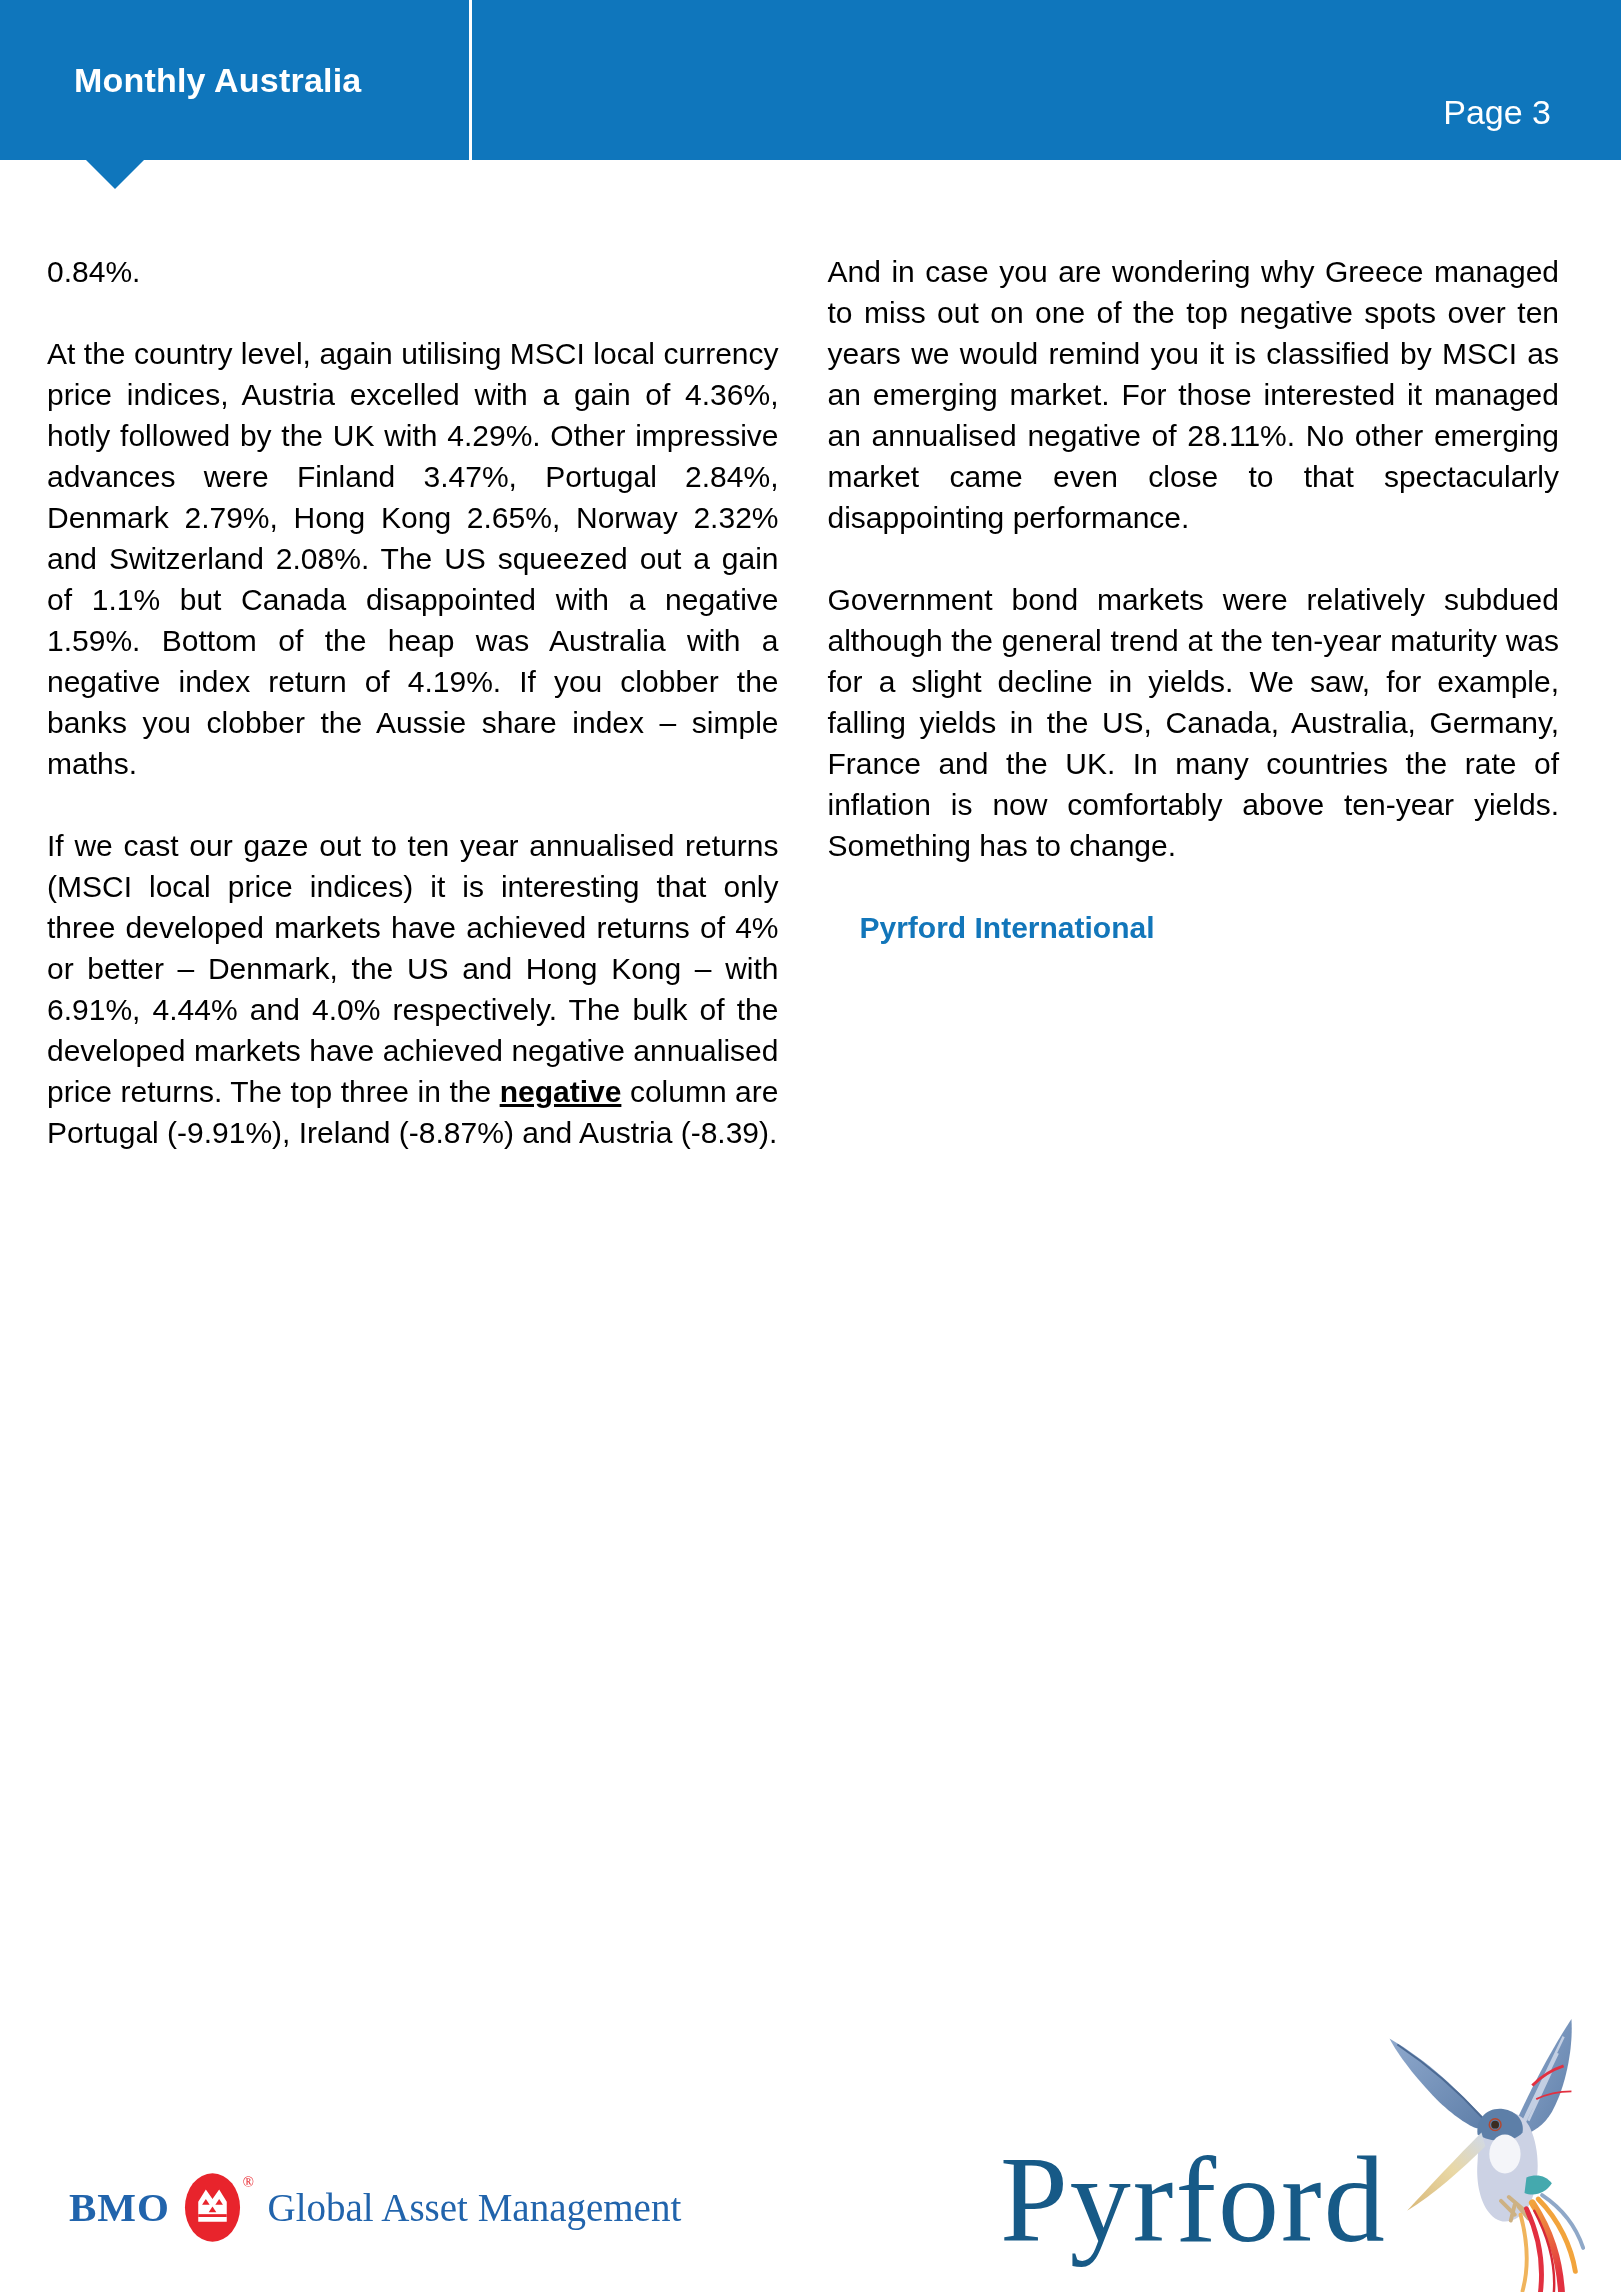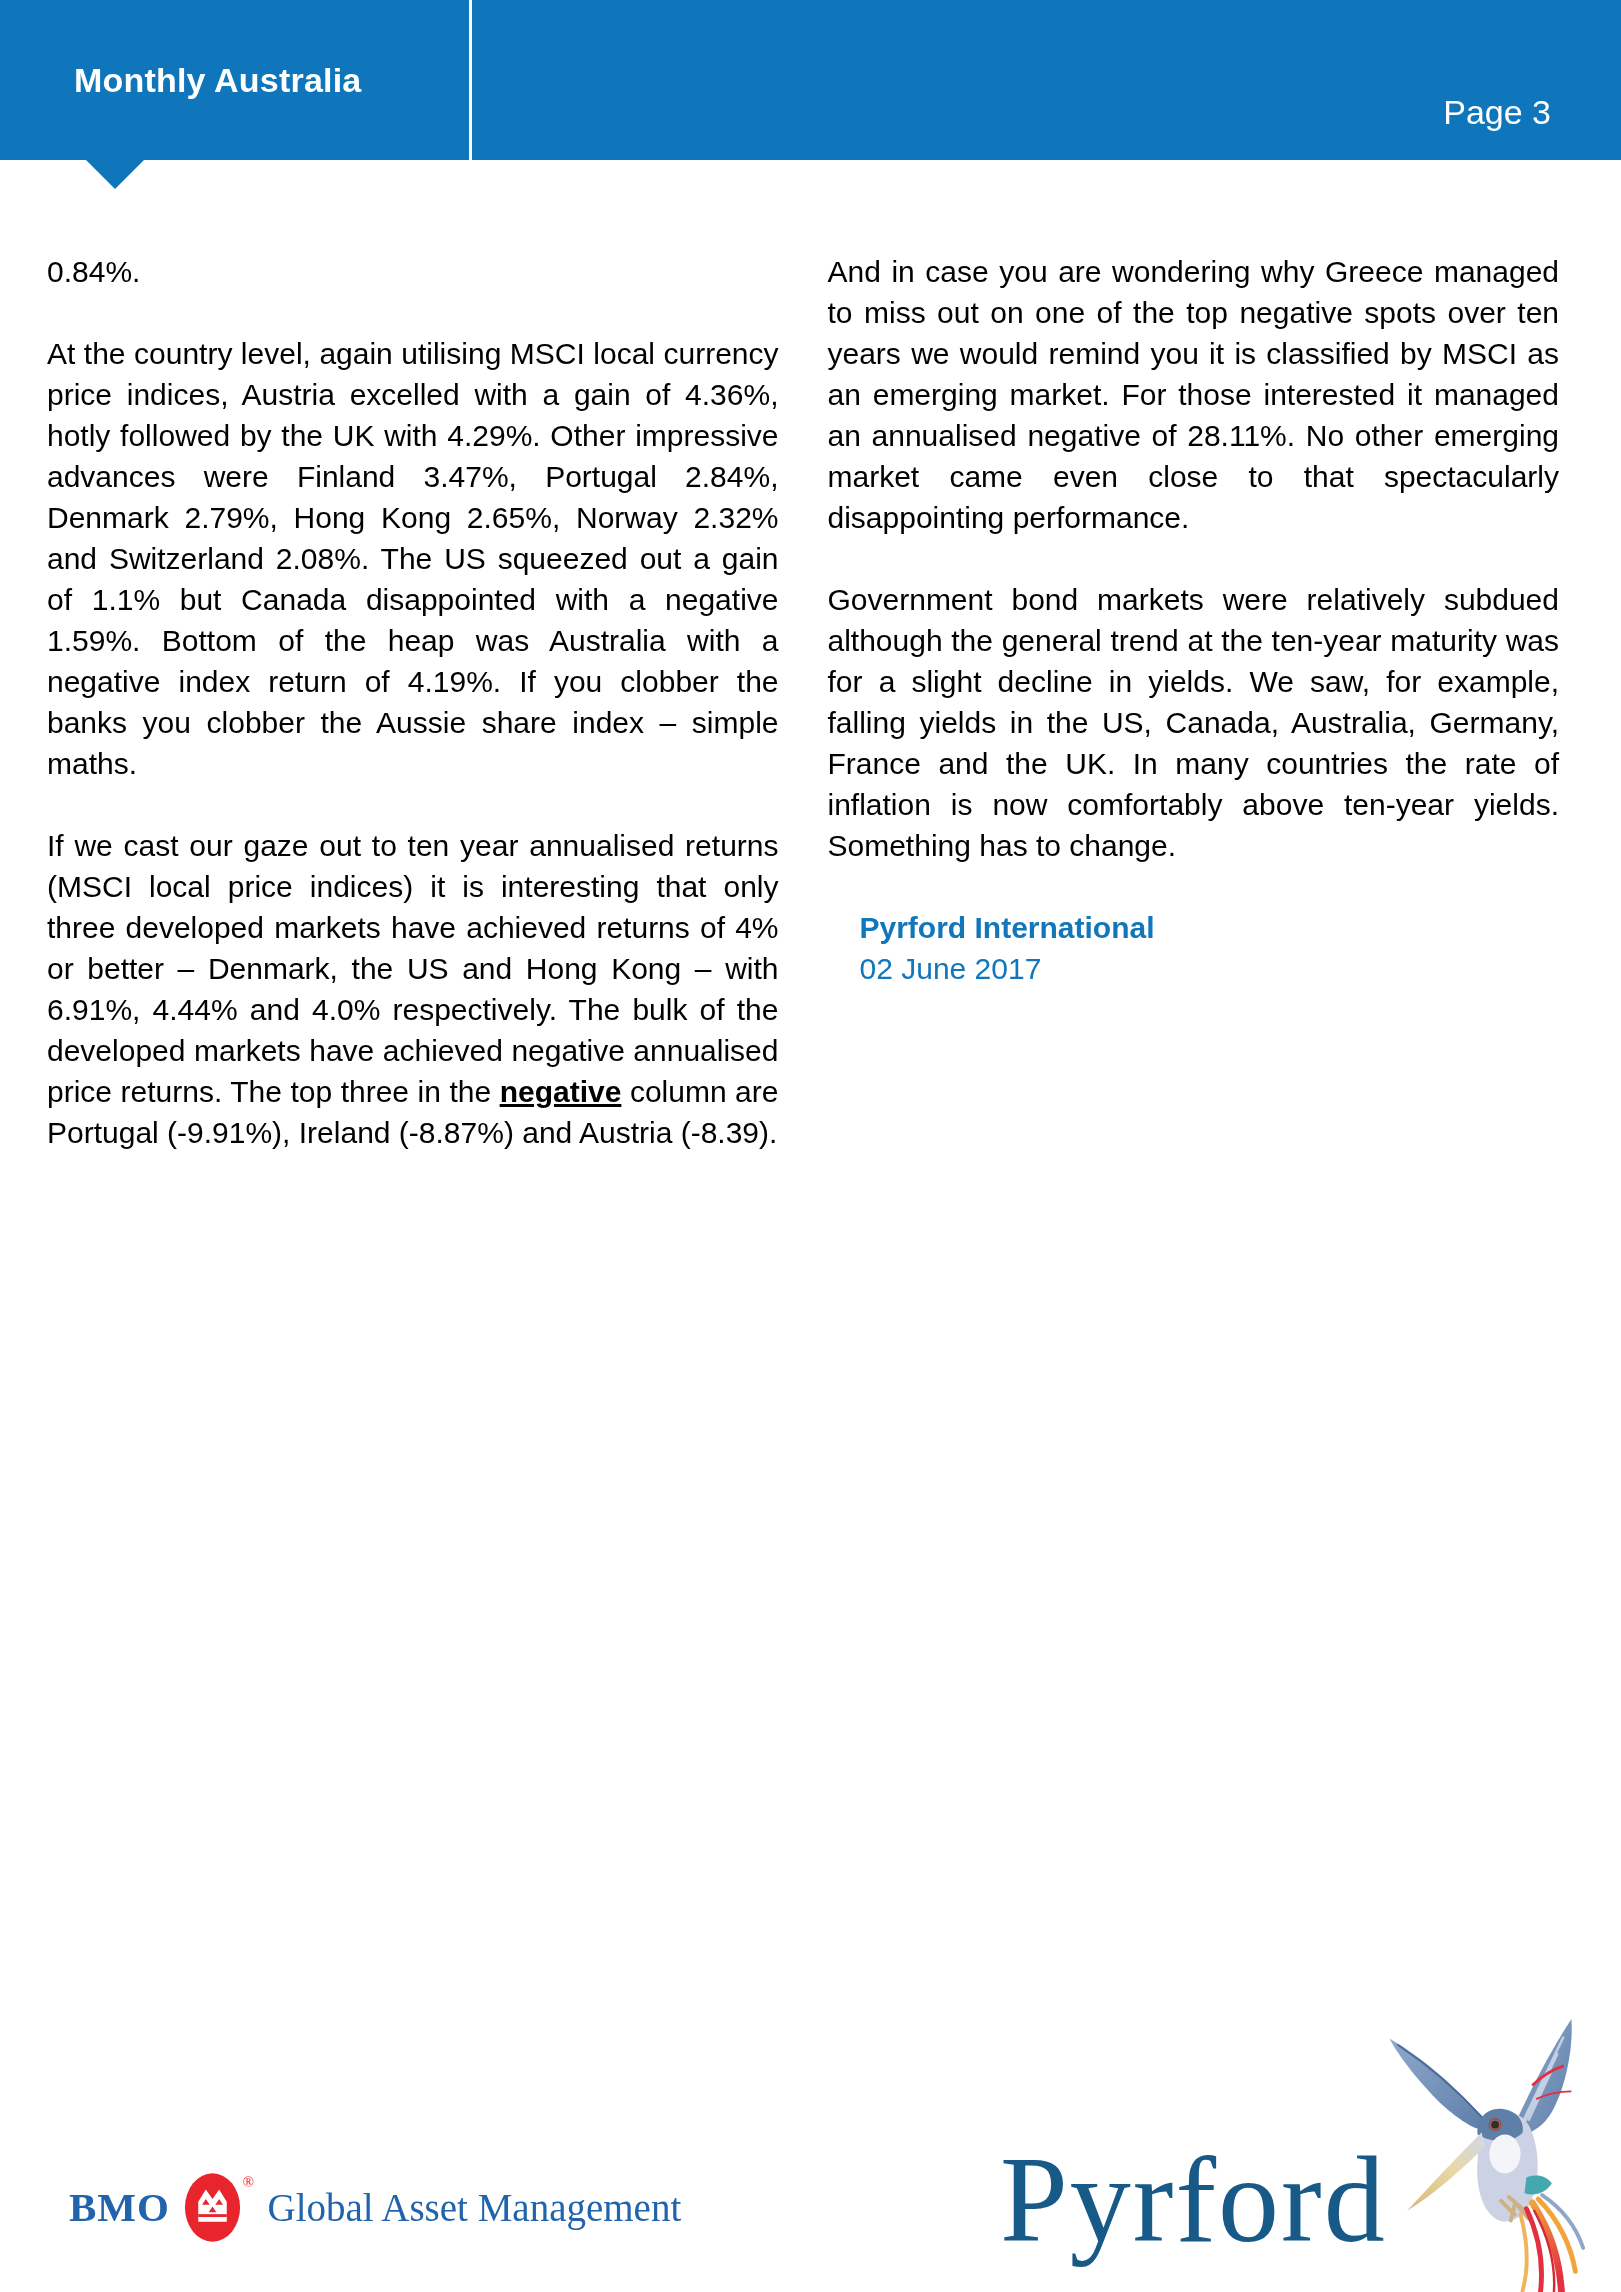--- a/index.html
+++ b/index.html
@@ -112,21 +112,20 @@
         <p class="body-para"><span>0.84%.</span></p>
         <p class="body-para"><span>At the country level, again utilising MSCI local currency price indices, Austria excelled with a gain of 4.36%, hotly followed by the UK with 4.29%. Other impressive advances were Finland 3.47%, Portugal 2.84%, Denmark 2.79%, Hong Kong 2.65%, Norway 2.32% and Switzerland 2.08%. The US squeezed out a gain of 1.1% but Canada disappointed with a negative 1.59%. Bottom of the heap was Australia with a negative index return of 4.19%. If you clobber the banks you clobber the Aussie share index – simple maths.</span></p>
         <p class="body-para"><span>If we cast our gaze out to ten year annualised returns (MSCI local price indices) it is interesting that only three developed markets have achieved returns of 4% or better – Denmark, the US and Hong Kong – with 6.91%, 4.44% and 4.0% respectively. The bulk of the developed markets have achieved negative annualised price returns. The top three in the </span><b>negative</b><span> column are Portugal (-9.91%), Ireland (-8.87%) and Austria (-8.39).</span></p>
       </div>
     <div class="col" id="right-col">
 
     <p class="body-para"><span>And in case you are wondering why Greece managed to miss out on one of the top negative spots over ten years we would remind you it is classified by MSCI as an emerging market. For those interested it managed an annualised negative of 28.11%. No other emerging market came even close to that spectacularly disappointing performance.</span></p>
         <p class="body-para"><span>Government bond markets were relatively subdued although the general trend at the ten-year maturity was for a slight decline in yields. We saw, for example, falling yields in the US, Canada, Australia, Germany, France and the UK. In many countries the rate of inflation is now comfortably above ten-year yields. Something has to change.</span></p>
         <div class="signature">
           <div class="signature-name">Pyrford International</div>
-          <div class="signature-date">02 June 2017</div>
         </div>
       </div>
   </div>
 
   <div class="footer-bmo">
     <span class="bmo-wordmark">BMO</span>
     <svg class="bmo-roundel" width="57" height="71" viewBox="0 0 60 74" aria-hidden="true">
       <ellipse cx="30" cy="37" rx="29" ry="36" fill="#e8242c"></ellipse>
       <path d="M15 52 L15 31 L23 18 L30 28 L37 18 L45 31 L45 52 Z" fill="#ffffff"></path>
       <path d="M23 28 L27 34 L19 34 Z" fill="#e8242c"></path>

